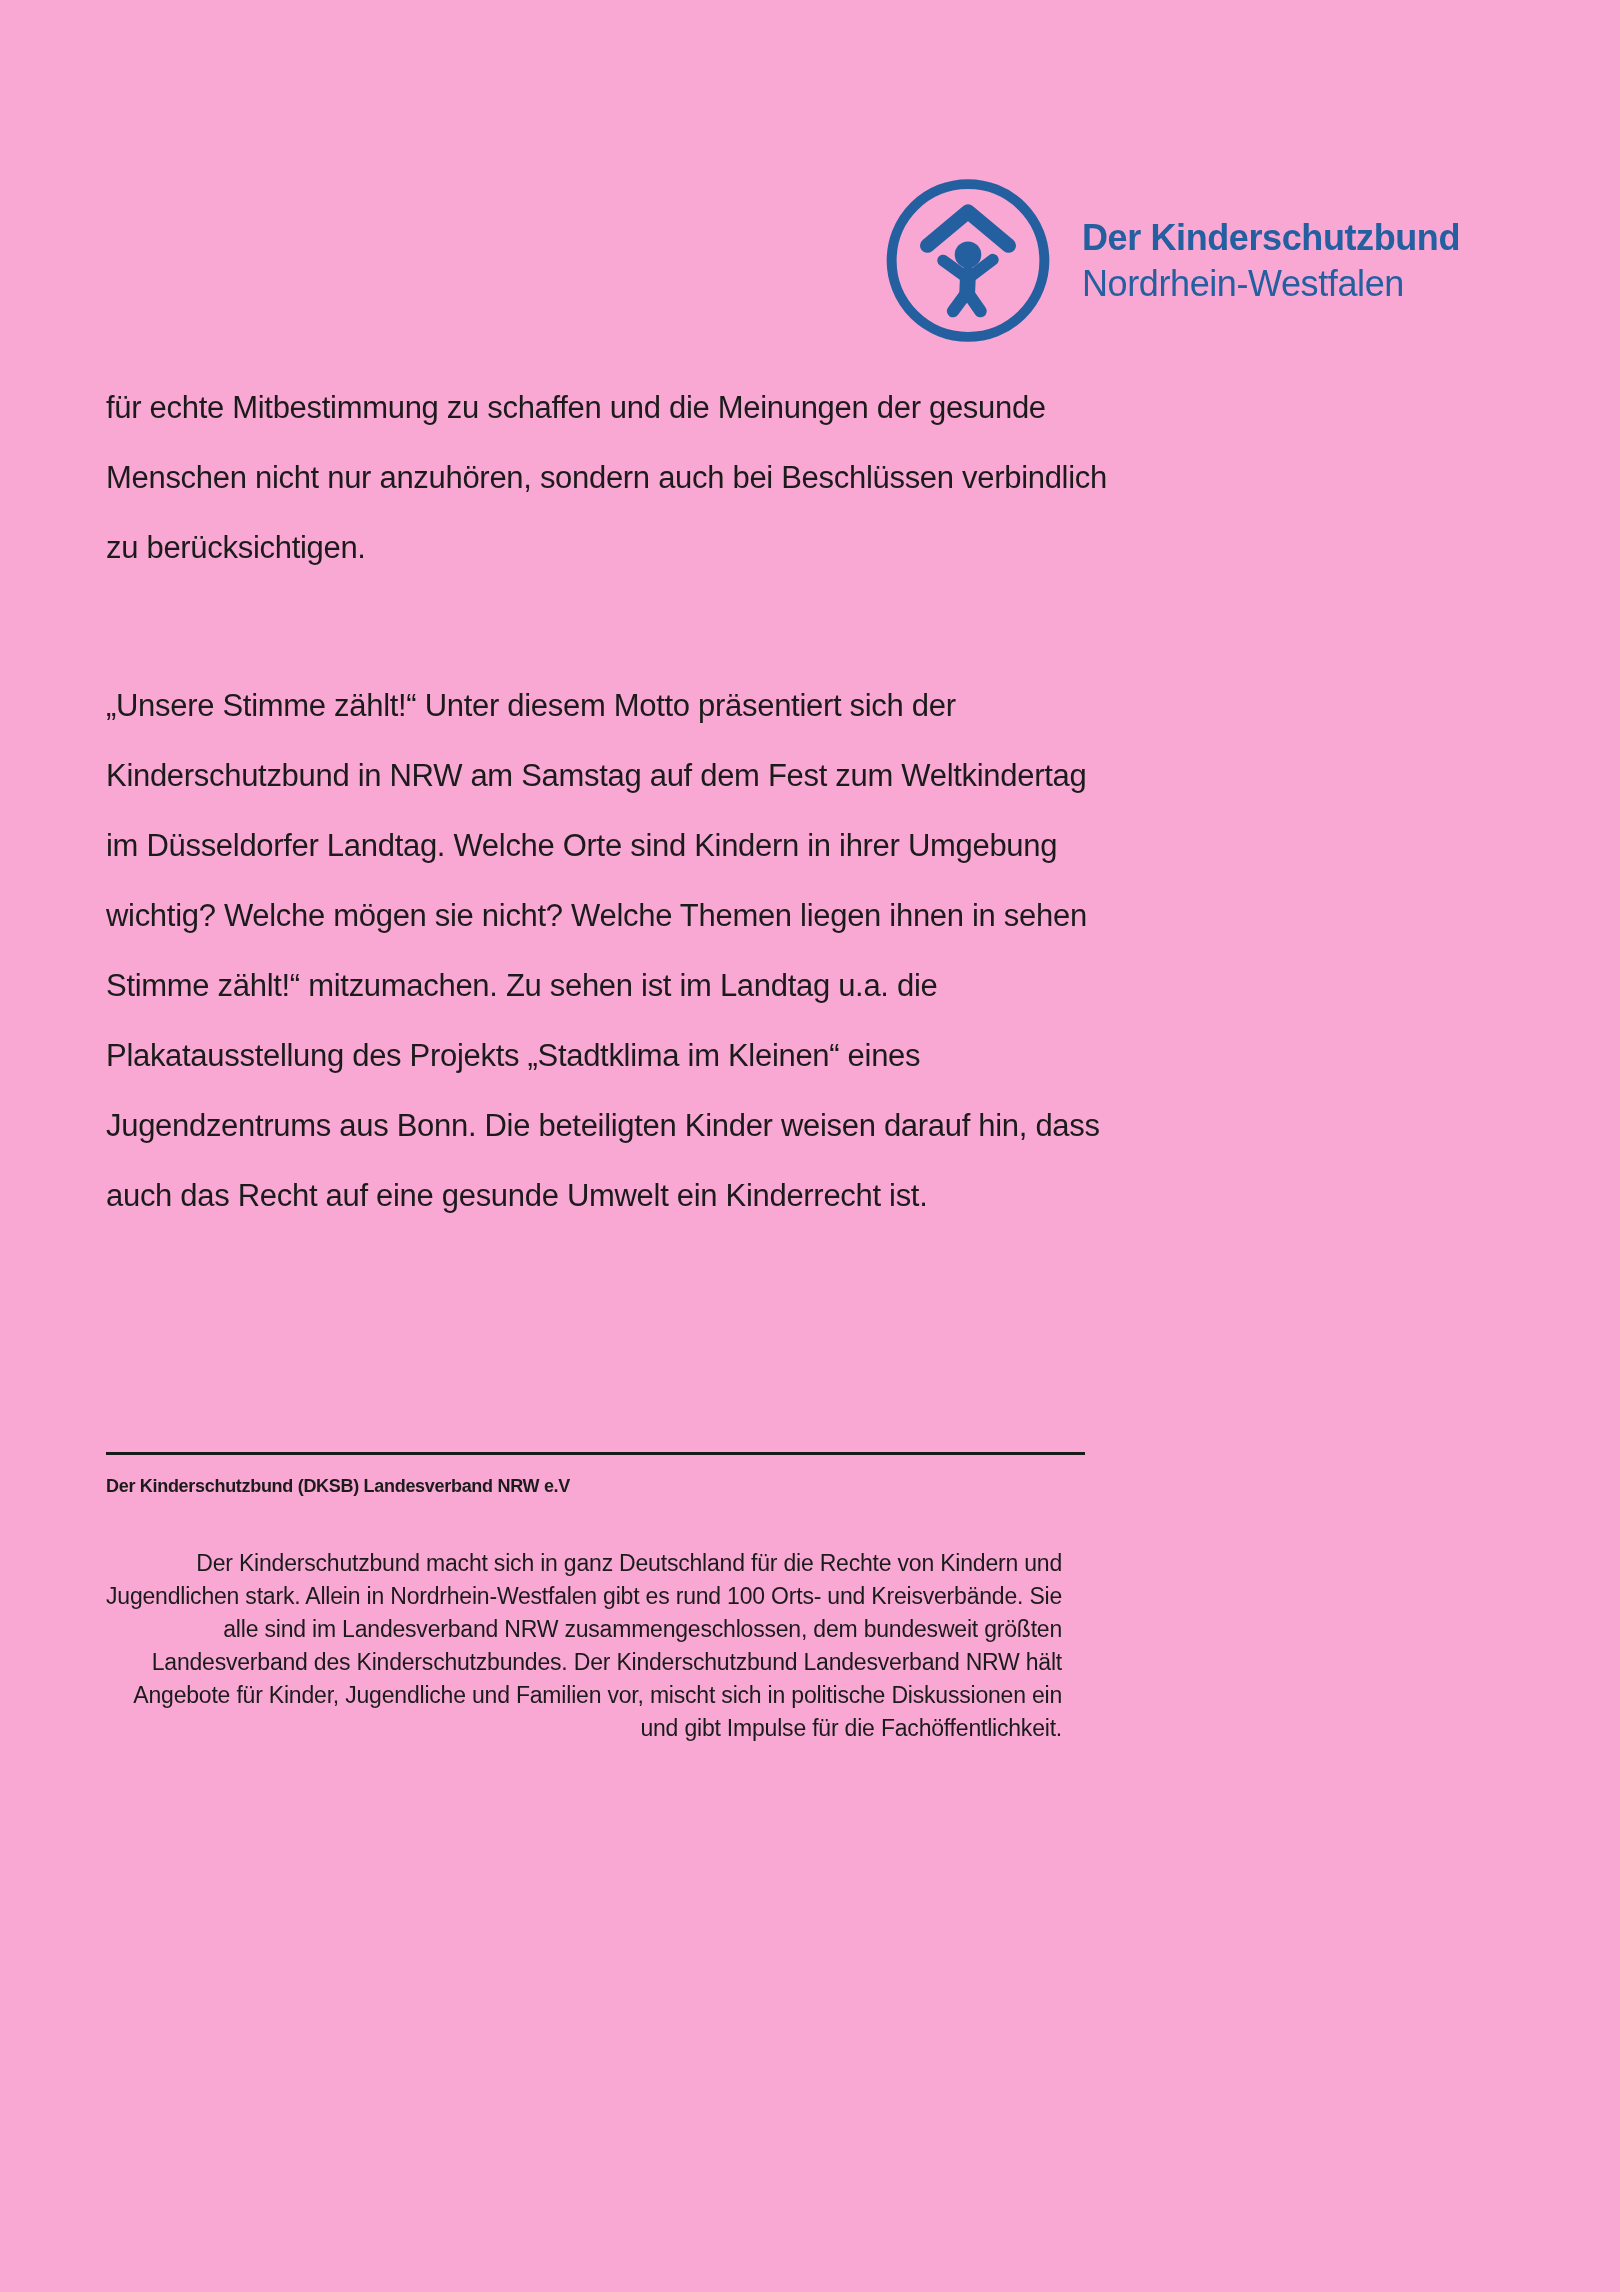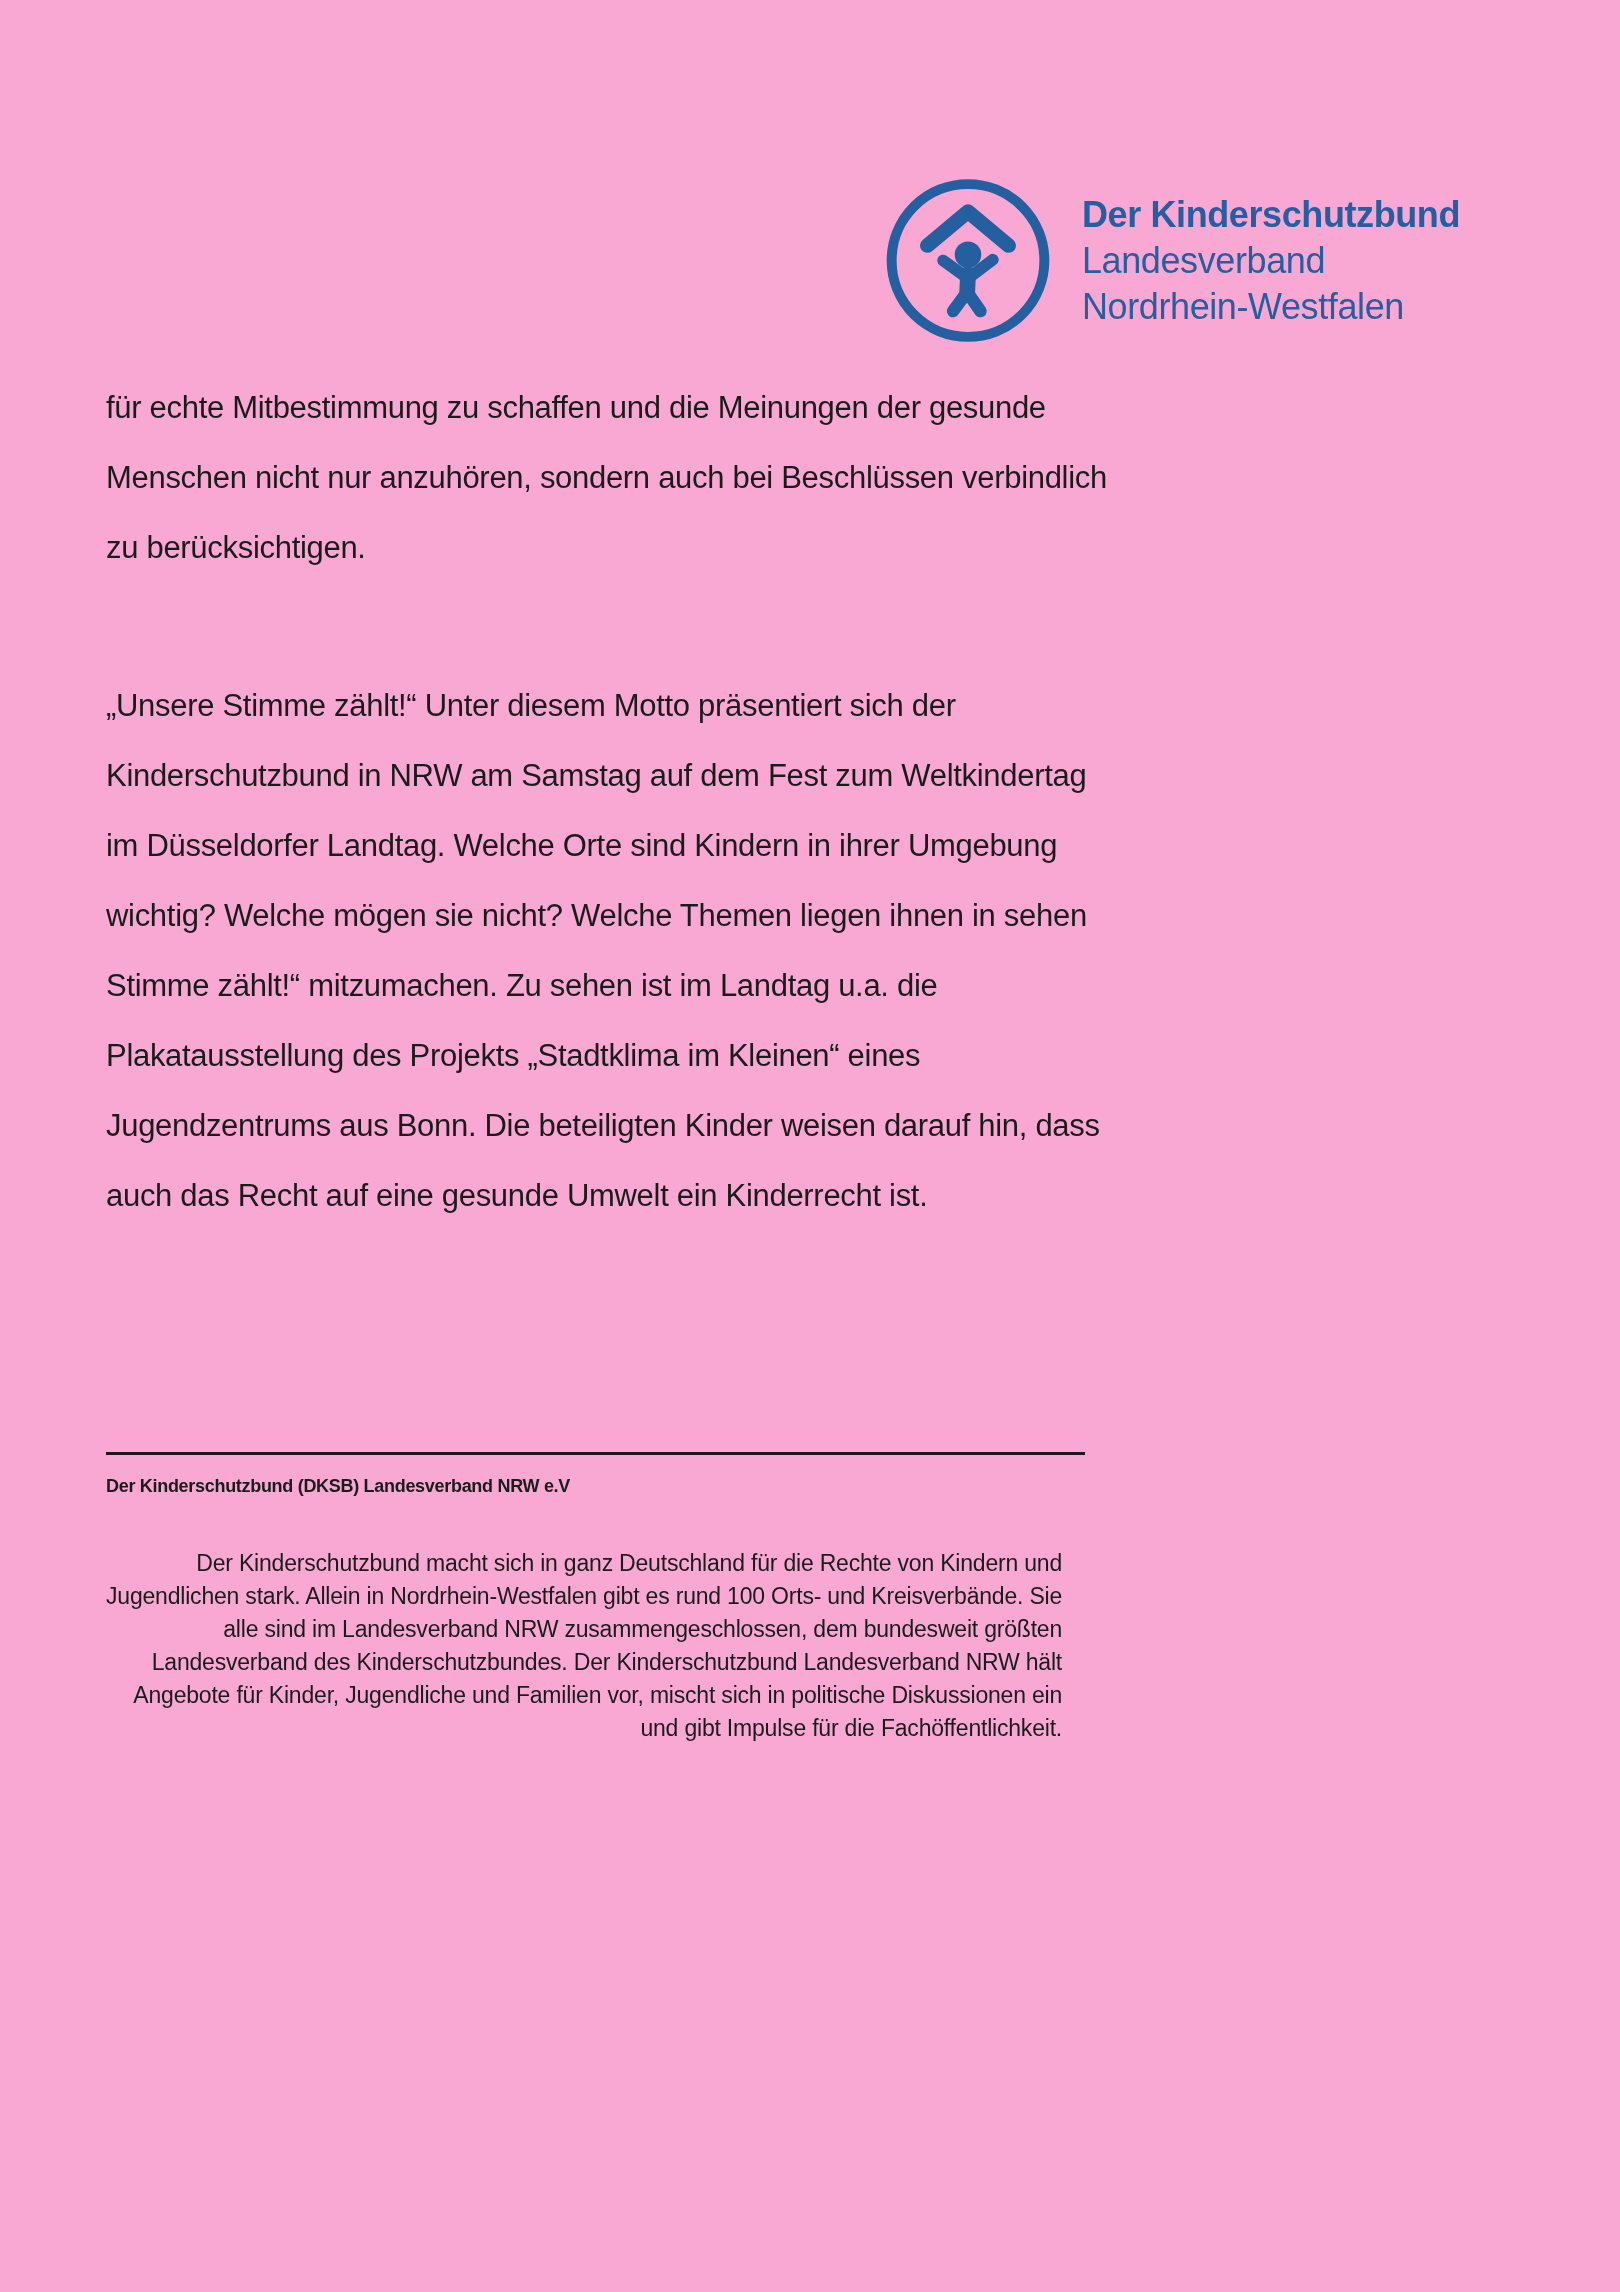--- a/index.html
+++ b/index.html
@@ -102,21 +102,20 @@
       <path d="M 35 50 L 47.5 59" stroke-width="7"></path>
       <path d="M 65 49.5 L 52.5 59" stroke-width="7"></path>
 
       <path d="M 50 58 L 49.5 70" stroke-width="9.5"></path>
 
       <path d="M 49.5 69 L 41 80.5" stroke-width="7.5"></path>
       <path d="M 49.5 69 L 57.5 80.5" stroke-width="7.5"></path>
     </svg>
     <div class="logo-text" style="color:#245fa0">
       <div class="brand-line-1">Der Kinderschutzbund</div>
-      <div class="brand-line-2">Landesverband</div>
       <div class="brand-line-3">Nordrhein-Westfalen</div>
     </div>
   </div>
 
   <div class="content">
     <div class="para">
         <div>für echte Mitbestimmung zu schaffen und die Meinungen der gesunde</div>
         <div>Menschen nicht nur anzuhören, sondern auch bei Beschlüssen verbindlich</div>
         <div>zu berücksichtigen.</div>
       </div>

